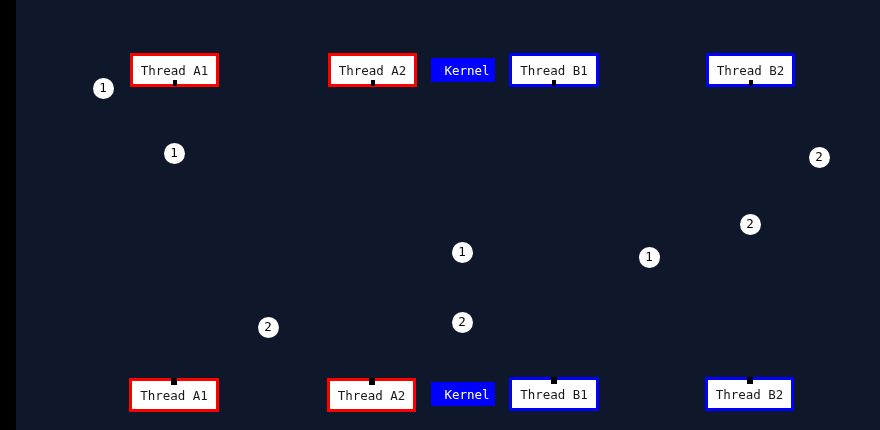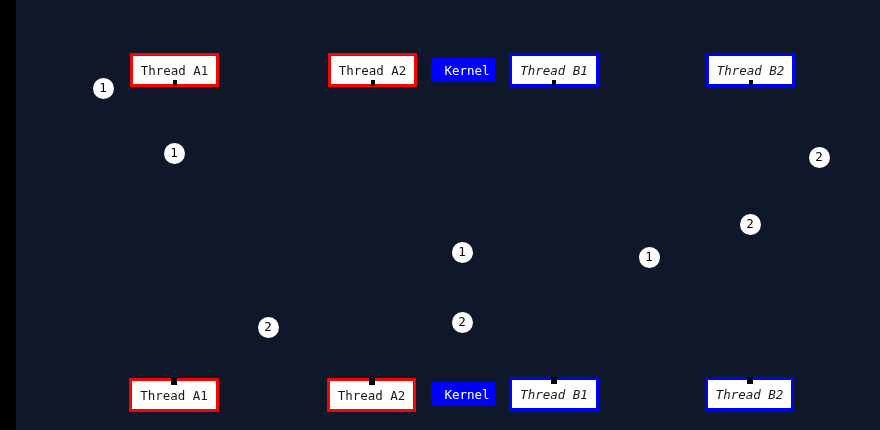--- a/index.html
+++ b/index.html
@@ -26,21 +26,20 @@
   }
   .node.thread-a {
     background: #ffffff;
     border: 3px solid #ff0000;
     color: #1a1a1a;
   }
   .node.thread-b {
     background: #ffffff;
     border: 3px solid #ef4444;
     color: #1a1a1a;
-    font-style: italic;
   }
   .node.kernel {
     background: #0000ff;
     color: #ffffff;
     border: none;
     padding-left: 8px;
   }
   .tick {
     position: absolute;
     left: 50%;

